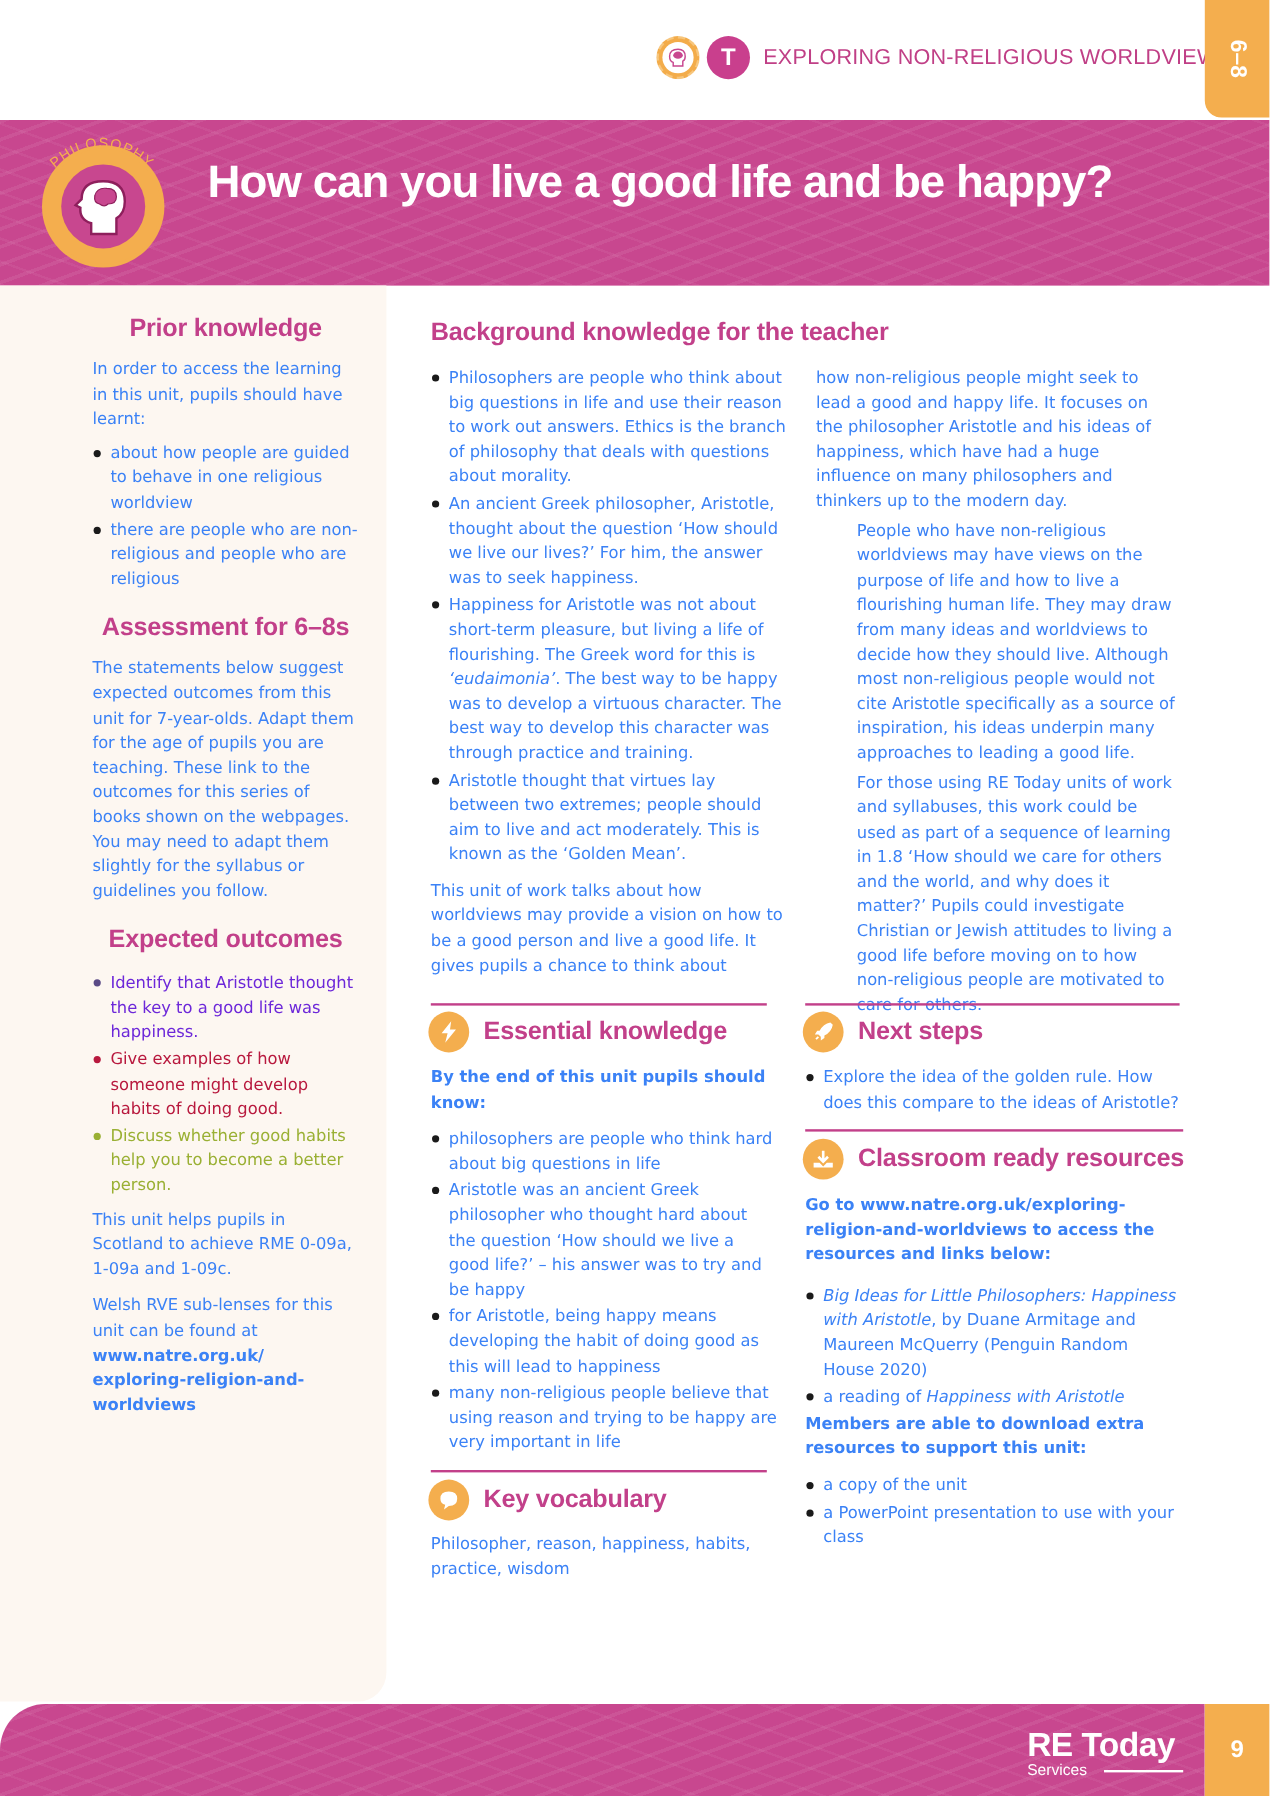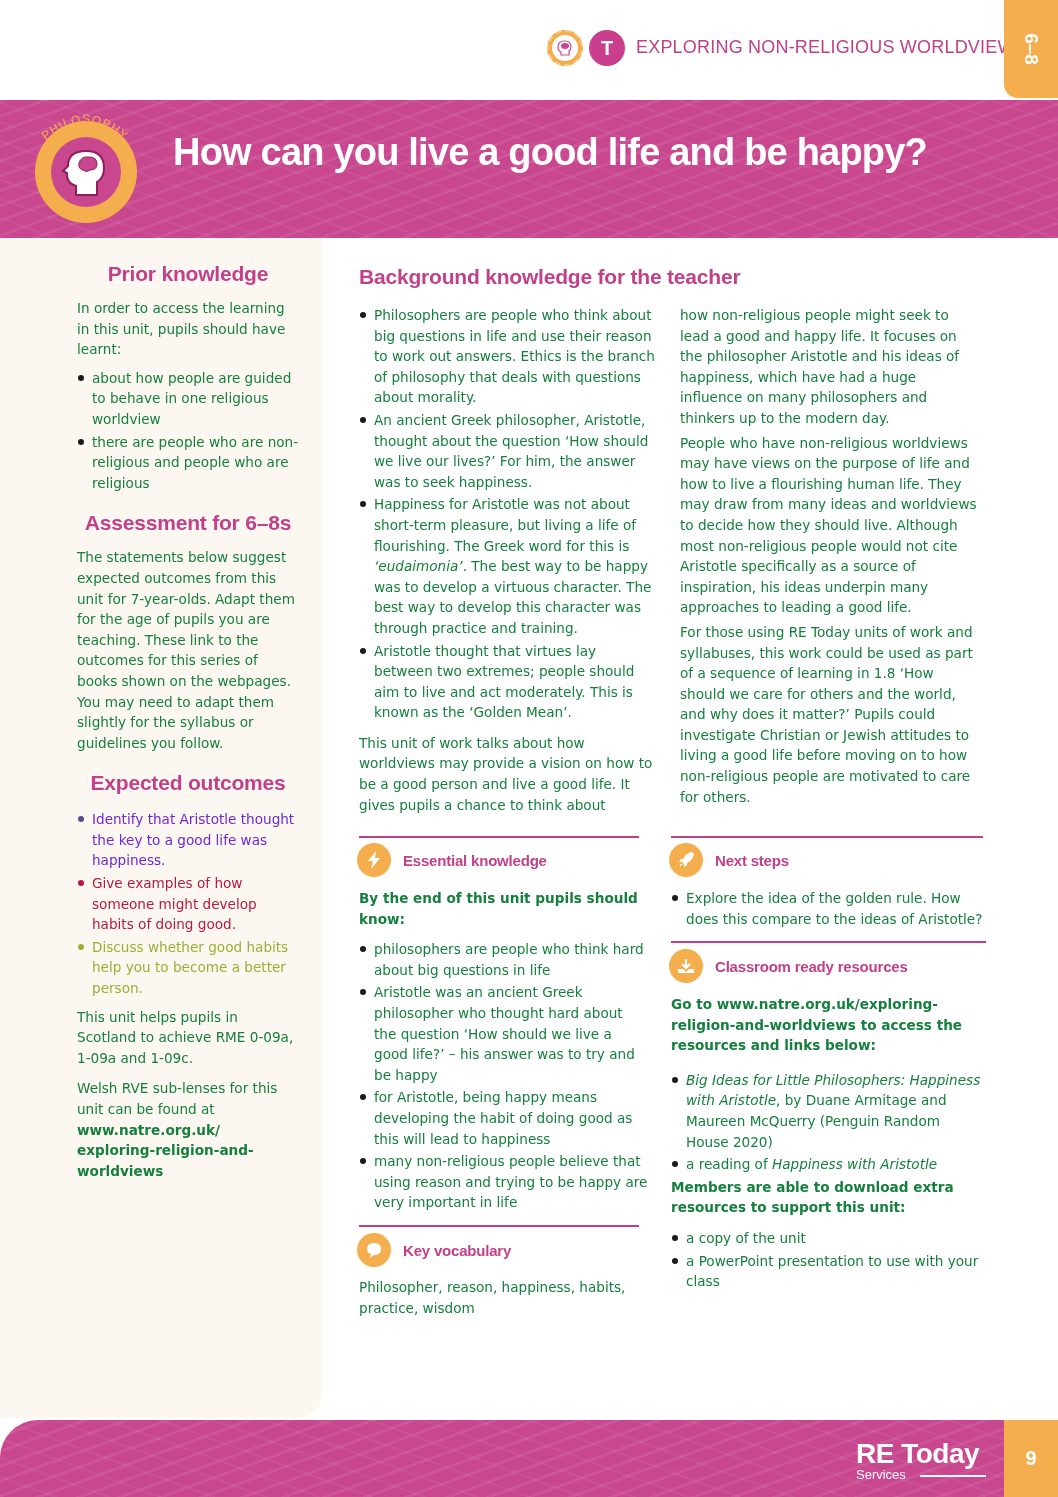--- a/index.html
+++ b/index.html
@@ -25,45 +25,45 @@
   .philo-badge { position: absolute; left: 38px; top: 124px; width: 96px; height: 96px; border-radius: 50%; background: #f4ae4e; display: flex; align-items: center; justify-content: center; box-shadow: 0 0 0 3px #f4ae4e; }
   .philo-badge .inner { width: 70px; height: 70px; border-radius: 50%; background: #c8478f; display:flex; align-items:center; justify-content:center; }
   .philo-label { position: absolute; left: 30px; top: 106px; width: 110px; height: 40px; }
   .page-title { position: absolute; left: 173px; top: 131px; font-family: "Liberation Sans", sans-serif; font-weight: bold; font-size: 38px; color: #fff; letter-spacing: -0.8px; white-space: nowrap; }
 
   
   .leftcol { position: absolute; left: 0; top: 238px; width: 322px; height: 1180px; background: #fdf7f1; border-radius: 0 0 24px 0; }
   .left-inner { position: absolute; left: 77px; top: 262px; width: 222px; }
 
   h2.sec { font-family: "Liberation Sans", sans-serif; font-weight: bold; color: #c2408a; font-size: 21px; letter-spacing: -0.2px; text-align: center; }
-  p.body, li.body { font-family: "DejaVu Sans", sans-serif; font-size: 13.6px; line-height: 20.6px; color: #15803d; }
+  p.body, li.body { font-family: "DejaVu Sans", sans-serif; font-size: 13.6px; line-height: 20.6px; color: #3b82f6; }
   .left-inner p.body { margin-top: 12px; }
   ul.bul { list-style: none; margin-top: 8px; }
   ul.bul li { position: relative; padding-left: 15px; margin-bottom: 2px; }
   ul.bul li::before { content: ""; position: absolute; left: 1px; top: 7px; width: 6px; height: 6px; border-radius: 50%; background: #1a1a1a; }
   ul.bul li.c-purple { color: #6d28d9; }
   ul.bul li.c-purple::before { background: #5a4a86; }
   ul.bul li.c-red { color: #b8193e; }
   ul.bul li.c-red::before { background: #b8193e; }
   ul.bul li.c-green { color: #9ab034; }
   ul.bul li.c-green::before { background: #9ab034; }
   .bold { font-weight: bold; }
   .ital { font-style: italic; }
 
   
   .bg-heading { position: absolute; left: 359px; top: 265px; }
   .col-mid { position: absolute; left: 359px; top: 305px; width: 300px; }
   .col-right { position: absolute; left: 680px; top: 305px; width: 302px; }
-  .col-right p.body + p.body { margin-top: 4px; }
+  .col-right p.body + p.body { margin-top: 4px; margin-left: 34px; }
   .col-mid p.body { margin-top: 10px; }
 
   .divider { position: absolute; height: 2px; background: #c2408a; }
   .boxhead { position: absolute; display: flex; align-items: center; }
   .boxhead .ico { width: 34px; height: 34px; border-radius: 50%; background: #f4ae4e; display: flex; align-items: center; justify-content: center; margin-right: 12px; }
-  .boxhead h2.sec { font-size: 15px; }
+  .boxhead h2.sec { font-size: 21px; }
 
   .ek-body { position: absolute; left: 359px; top: 888px; width: 290px; }
   .ek-body p.body.bold { font-weight: bold; }
   .kv-body { position: absolute; left: 359px; top: 1277px; width: 290px; }
   .ns-body { position: absolute; left: 671px; top: 888px; width: 312px; }
   .cr-body { position: absolute; left: 671px; top: 994px; width: 312px; }
   .cr-body p.body { margin-top: 0; }
   .cr-body p.body.mt { }
 
   

